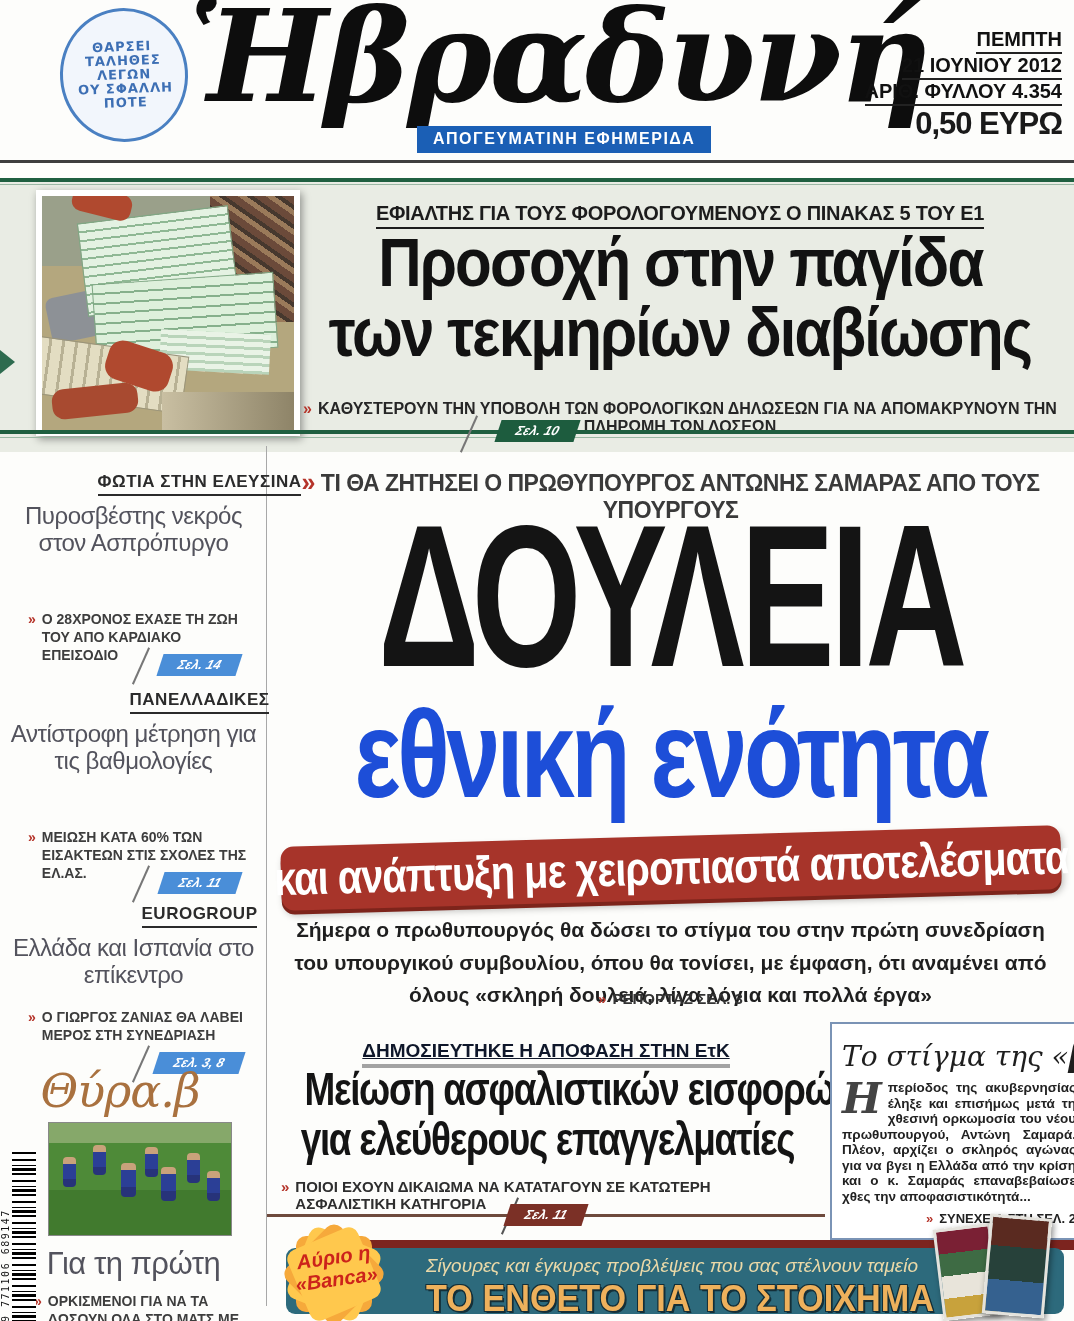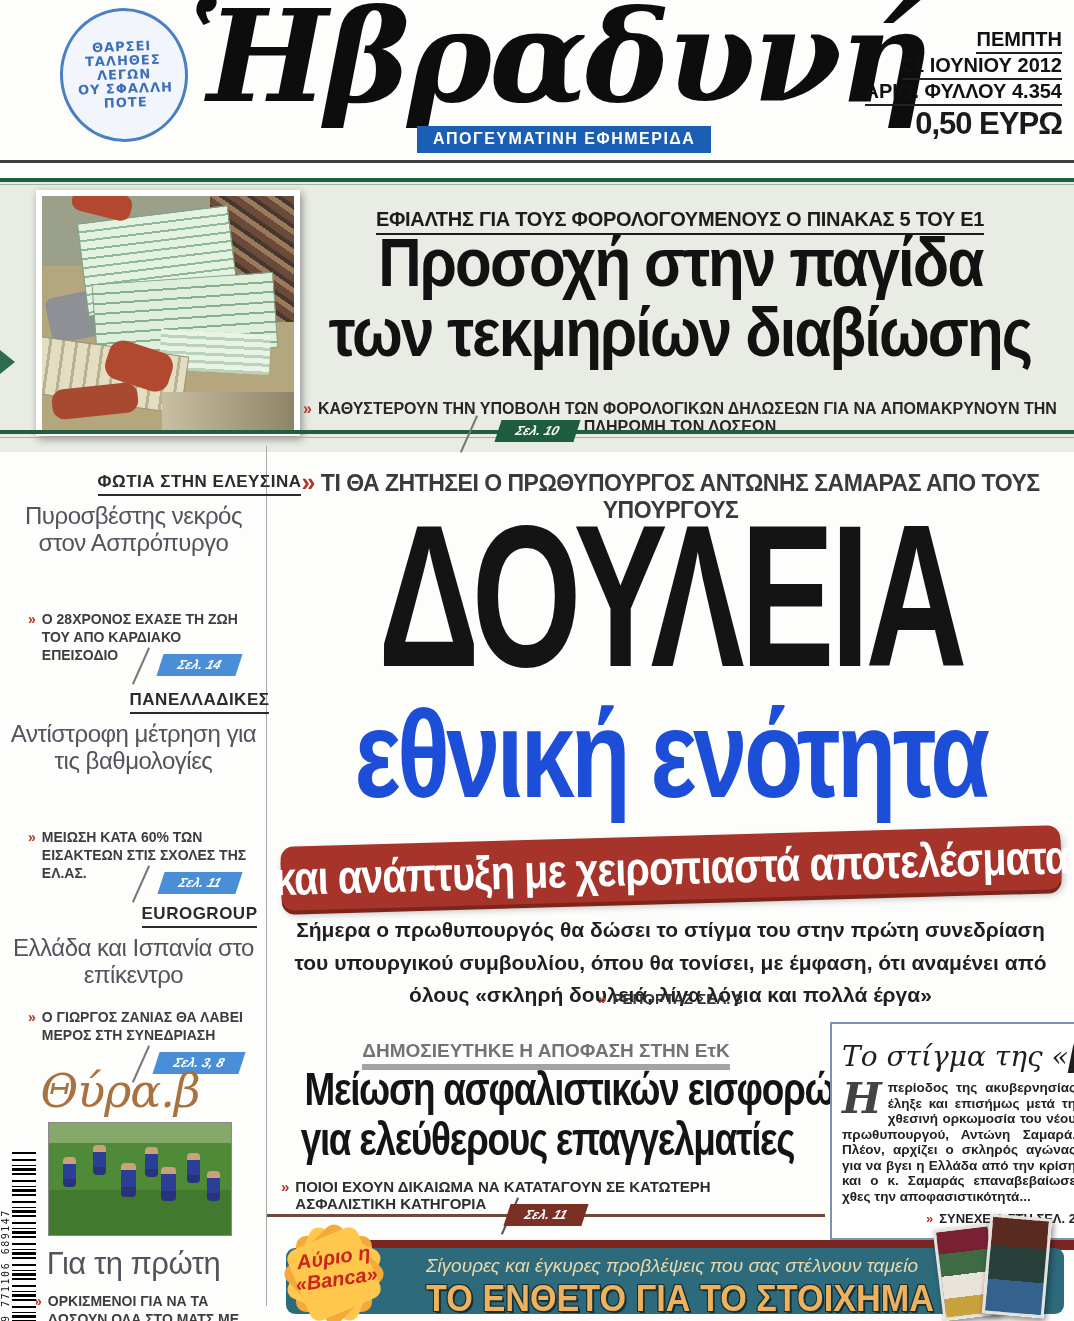--- a/index.html
+++ b/index.html
@@ -21,21 +21,21 @@
              border-bottom:2px solid #222;padding-bottom:1px;}
   #hdr-price{right:12px;top:106px;font-size:31px;font-weight:900;letter-spacing:-1px;}
   #hdr-rule{left:0;top:160px;width:1074px;height:3px;background:#3e3e3e;}
 
   
   #topstrip{left:0;top:178px;width:1074px;height:270px;background:#e9ece4;border-top:4px solid #1f5f40;}
   #topstrip .thinline{left:0;top:2px;width:1074px;height:1px;background:#9ab8a4;}
   #ts-photo{left:36px;top:8px;width:252px;height:234px;background:#b4a77e;border:6px solid #fff;
             box-shadow:2px 3px 8px rgba(0,0,0,.4);overflow:hidden;}
   .ph{position:absolute;}
-  #ts-kicker-wrap{left:300px;top:20px;width:760px;text-align:center;margin-top:6px;}
+  #ts-kicker-wrap{left:300px;top:20px;width:760px;text-align:center;}
   #ts-kicker{display:inline-block;font-weight:bold;font-size:20px;color:#1c1c1c;border-bottom:2px solid #1c1c1c;
              padding-bottom:2px;letter-spacing:-0.3px;}
   .ts-h{left:296px;width:768px;text-align:center;font-weight:900;font-size:62px;color:#121212;
         letter-spacing:-2px;line-height:1;}
   .ts-h>span{display:inline-block;transform:scale(.97,1.1);white-space:nowrap;}
   #ts-deck{left:300px;top:218px;width:760px;text-align:center;font-weight:bold;font-size:16px;color:#262626;}
   #ts-rule{left:0;top:248px;width:1074px;height:4px;background:#1f5f40;}
   #ts-rule2{left:0;top:255px;width:1074px;height:1px;background:#9ab8a4;}
   #ts-arrow{left:0;top:168px;width:0;height:0;border-top:12px solid transparent;
             border-bottom:12px solid transparent;border-left:15px solid #2e6b4f;}
@@ -83,21 +83,21 @@
             transform:rotate(-1.6deg);box-shadow:0 4px 0 #7d241b,2px 5px 7px rgba(0,0,0,.25);
             display:flex;align-items:center;justify-content:center;}
   #m-banner span{display:inline-block;color:#fff;font-weight:900;font-size:44px;letter-spacing:-1px;
                  transform:scale(.9,1.08);white-space:nowrap;}
   #m-deck{left:16px;top:468px;width:775px;text-align:center;font-weight:bold;font-size:21px;line-height:1.55;color:#1f1f1f;}
   #m-ref{left:0;top:544px;width:807px;text-align:center;font-weight:bold;font-size:15px;color:#333;}
 
   
   #ins{left:267px;top:1020px;width:558px;height:212px;}
   #ins-kicker-wrap{left:0;top:20px;width:558px;text-align:center;}
-  #ins-kicker{display:inline-block;font-weight:bold;font-size:19px;color:#737373;border-bottom:6px solid #a3a3a3;padding-bottom:2px;}
+  #ins-kicker{display:inline-block;font-weight:bold;font-size:19px;color:#0f172a;border-bottom:4px solid #a3a3a3;padding-bottom:2px;text-decoration:underline;}
   .ins-h{left:0;width:558px;text-align:center;font-weight:900;font-size:42px;color:#141414;line-height:1;}
   .ins-h>span{display:inline-block;transform:scale(.88,1.1);transform-origin:center top;letter-spacing:-1.5px;white-space:nowrap;}
   #ins-deck{left:14px;top:158px;width:530px;display:flex;font-weight:bold;font-size:15px;color:#2e2e2e;}
   #ins-rule{left:0;top:194px;width:558px;height:3px;background:#6e4a3c;}
   #ins-tag{left:0;top:184px;width:558px;text-align:center;}
 
   
   #stigma{left:830px;top:1022px;width:234px;height:198px;border:2px solid #7a93b5;background:#fff;padding:8px 10px;
           box-sizing:content-box;}
   #stigma-title{font-family:"DejaVu Serif",serif;font-style:italic;font-size:28px;color:#1e1e1e;white-space:nowrap;}

